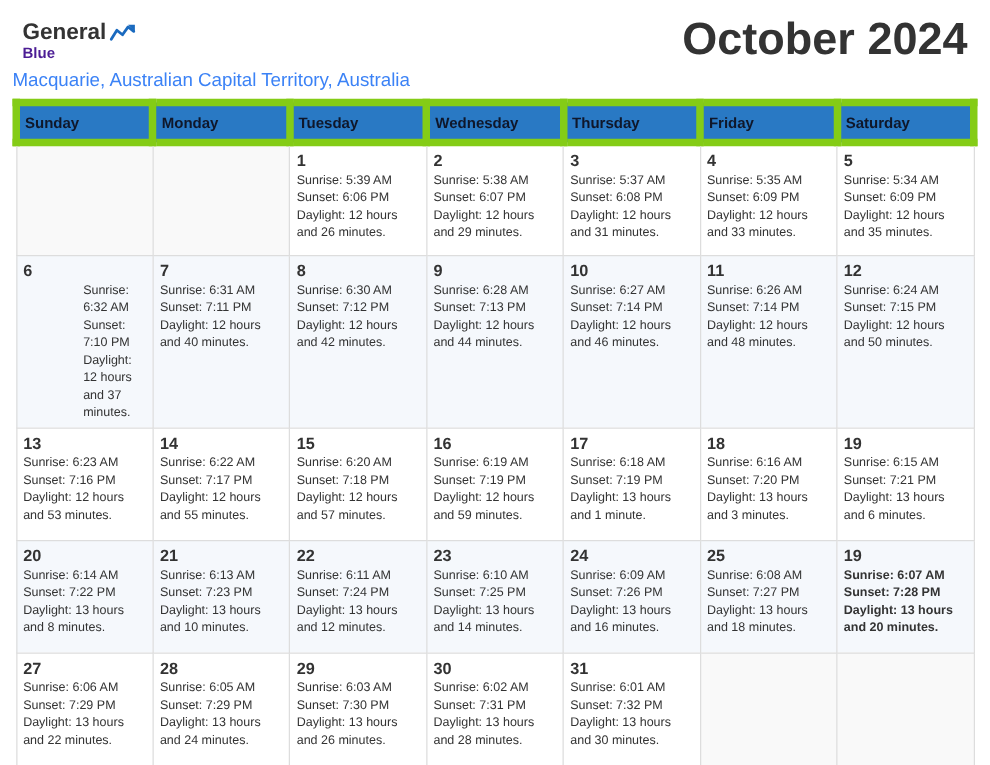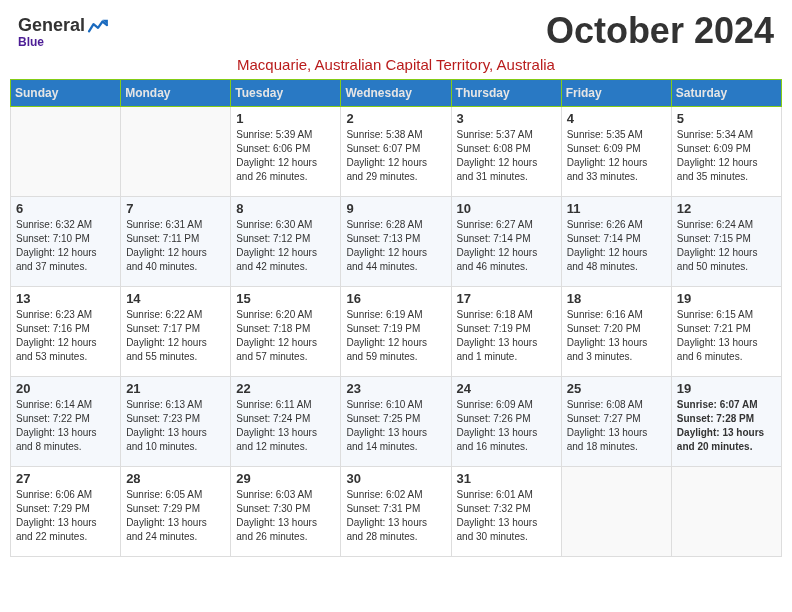--- a/index.html
+++ b/index.html
@@ -25,37 +25,36 @@
     .title-area {
       text-align: right;
     }
     .month-title {
       font-size: 36px;
       font-weight: bold;
       color: #333;
     }
     .location-subtitle {
       font-size: 15px;
-      color: #b91c1c;
-      text-align: center;
+      color: #3b82f6;
       margin-bottom: 6px;
     }
     table {
       width: 100%;
       border-collapse: collapse;
       table-layout: fixed;
     }
     th {
       background-color: #2979c4;
-      color: #e5e5e5;
+      color: #0f172a;
       font-size: 12px;
       font-weight: bold;
       padding: 6px 4px;
       text-align: left;
-      border: 1px solid #84cc16;
+      border: 6px solid #84cc16;
     }
     td {
       vertical-align: top;
       padding: 4px 5px;
       font-size: 10.5px;
       color: #333;
       border: 1px solid #ddd;
       min-height: 80px;
       height: 90px;
       background: #fff;
@@ -152,21 +151,21 @@
           <span class="day-num">5</span>
           <div class="day-info" style="white-space: pre-line;">Sunrise: 5:34 AM
 Sunset: 6:09 PM
 Daylight: 12 hours
 and 35 minutes.</div>
         </td>
       </tr>
       <tr>
         <td>
           <span class="day-num">6</span>
-          <div class="day-info" style="white-space: pre-line;">Sunrise: 6:32 AM
+          <div class="day-info" style="white-space: pre-line; margin-left: 48px;">Sunrise: 6:32 AM
 Sunset: 7:10 PM
 Daylight: 12 hours
 and 37 minutes.</div>
         </td>
         <td>
           <span class="day-num">7</span>
           <div class="day-info" style="white-space: pre-line;">Sunrise: 6:31 AM
 Sunset: 7:11 PM
 Daylight: 12 hours
 and 40 minutes.</div>

